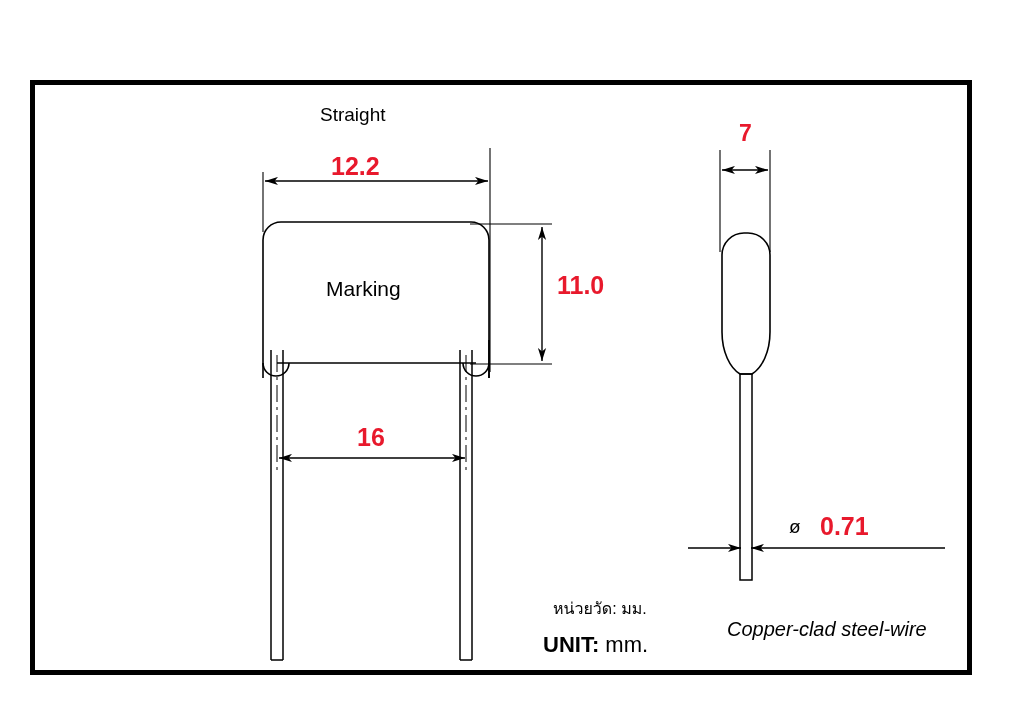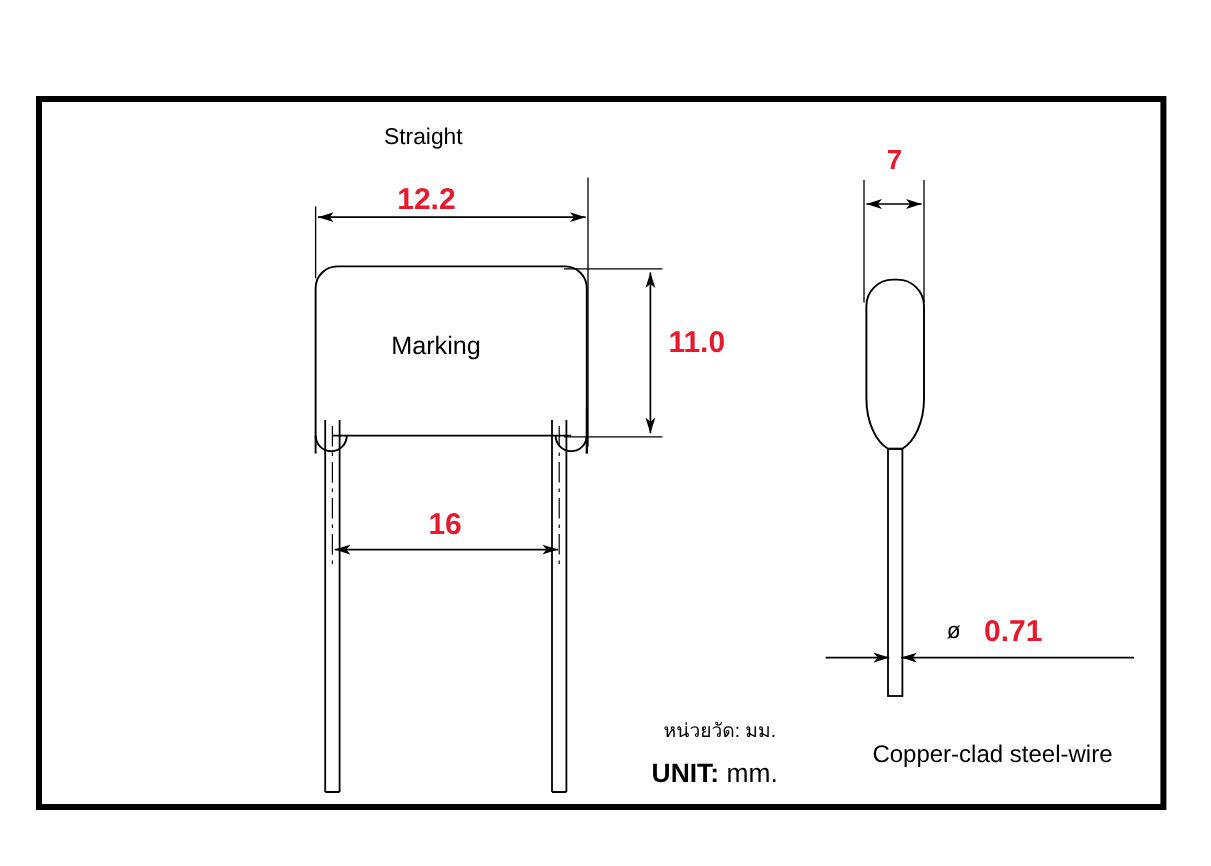--- a/index.html
+++ b/index.html
@@ -83,20 +83,21 @@
   }
   .lbl-marking {
     left: 326px;
     top: 277px;
     font-size: 21px;
   }
   .lbl-copper {
     left: 727px;
     top: 618px;
     font-size: 20px;
+    font-style: italic;
   }
   .lbl-thai {
     left: 553px;
     top: 596px;
     font-size: 16px;
   }
   .lbl-thai b { font-weight: 400; }
   .lbl-unit {
     left: 543px;
     top: 632px;

